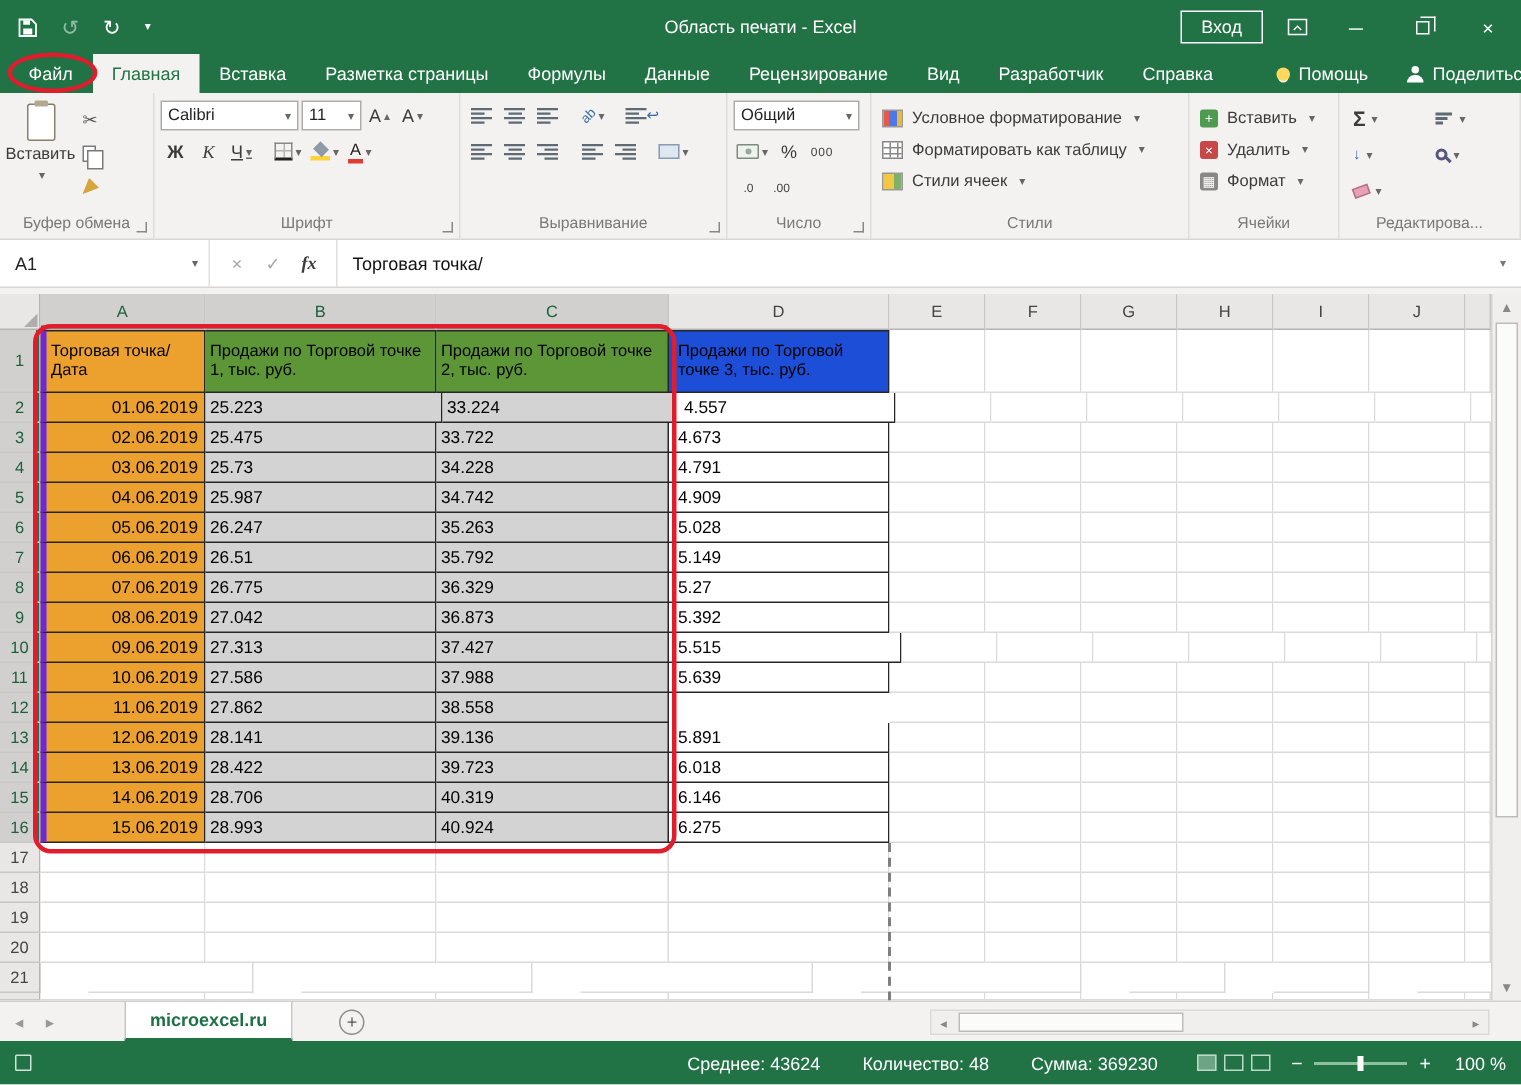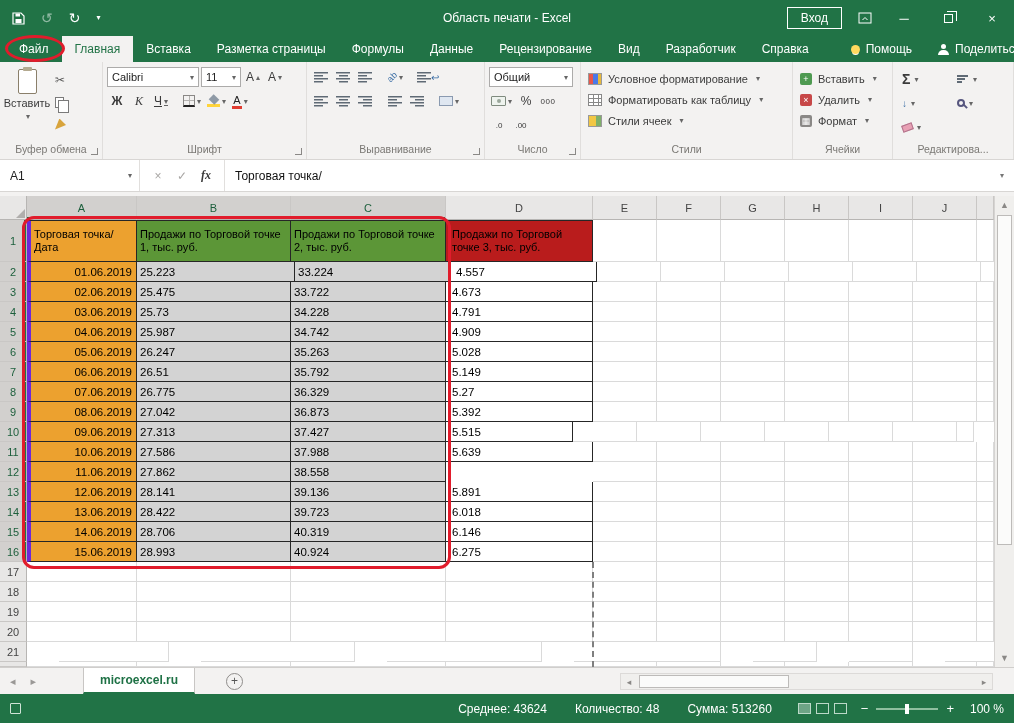--- a/index.html
+++ b/index.html
@@ -107,21 +107,21 @@
 .g-ch.sel{background:#d2d0ce;color:#1c5f3c;box-shadow:inset 0 -2px 0 #217346}
 .g-row{display:flex}
 .g-rh{display:flex;align-items:center;justify-content:center;font-size:11px;color:#444;background:#e8e7e6;border-bottom:1px solid #c9c7c5;border-right:1px solid #b7b5b3;flex:none}
 .g-rh.sel{background:#d2d0ce;color:#1c5f3c;box-shadow:inset -2px 0 0 #217346}
 .g-cell{display:flex;align-items:center;font-size:11.5px;color:#000;background:#fff;border-right:1px solid #dadada;border-bottom:1px solid #dadada;overflow:hidden;white-space:nowrap;flex:none}
 .g-cell.tb{border-right:1px solid #262626;border-bottom:1px solid #262626}
 .g-cell.tb-top{border-top:1px solid #262626}
 .g-cell.tb-left{border-left:4px solid #6d28d9}
 .g-cell.orange{background:#eca12f}
 .g-cell.gsel{background:#5c9637}
-.g-cell.gbright{background:#b91c1c}
+.g-cell.gbright{background:#1d4ed8}
 .g-cell.gray{background:#d3d3d3}
 .g-cell.hwrap{font-size:11px;line-height:13px;white-space:normal;padding:2px 3px;align-items:center}
 .g-cell.date{justify-content:flex-end;padding-right:4px}
 .g-cell.num{padding-left:3px}
 .g-cell.pd6{padding-left:6px}
 .pagebreak{position:absolute;left:592px;top:366px;height:105px;border-left:2px dashed #7f7f7f;z-index:5}
 
 
 .vscroll{position:absolute;top:196px;right:0;width:20px;height:471px;background:#f0efed;border-left:1px solid #d6d4d2}
 .varrow{height:18px;display:flex;align-items:center;justify-content:center;color:#8a8886;font-size:9px}
@@ -602,21 +602,21 @@
         <div class="g-cell" style="width: 64px;"></div>
         <div class="g-cell" style="width: 64px;"></div>
         <div class="g-cell" style="width: 64px;"></div>
         <div class="g-cell" style="width: 17px;"></div>
       </div>
       <div class="g-row" style="height: 20px;">
         <div class="g-rh sel" style="width: 27px; text-align: center;">10</div>
         <div class="g-cell tb tb-left orange date" style="width: 110px;">09.06.2019</div>
         <div class="g-cell tb gray num" style="width: 154px;">27.313</div>
         <div class="g-cell tb gray num" style="width: 155px;">37.427</div>
-        <div class="g-cell tb pd6" style="width: 127px;">5.515</div>
+        <div class="g-cell tb pd6" style="width: 155px;">5.515</div>
         <div class="g-cell" style="width: 64px;"></div>
         <div class="g-cell" style="width: 64px;"></div>
         <div class="g-cell" style="width: 64px;"></div>
         <div class="g-cell" style="width: 64px;"></div>
         <div class="g-cell" style="width: 64px;"></div>
         <div class="g-cell" style="width: 64px;"></div>
         <div class="g-cell" style="width: 17px;"></div>
       </div>
       <div class="g-row" style="height: 20px;">
         <div class="g-rh sel" style="width: 27px;">11</div>
@@ -807,21 +807,21 @@
       <div class="hthumb"></div>
       <span class="harrow" style="margin-left:auto">▸</span>
     </div>
   </div>
 
   <div class="statusbar">
     <span class="macro"></span>
     <div class="sb-stats">
       <span>Среднее: 43624</span>
       <span>Количество: 48</span>
-      <span>Сумма: 513260</span>
+      <span>Сумма: 369230</span>
     </div>
     <div class="views">
       <span class="vbtn sel"></span>
       <span class="vbtn"></span>
       <span class="vbtn"></span>
     </div>
     <div class="zoomer">
       <span class="zsign">−</span>
       <span class="ztrack">
           <span class="zthumb"></span>

